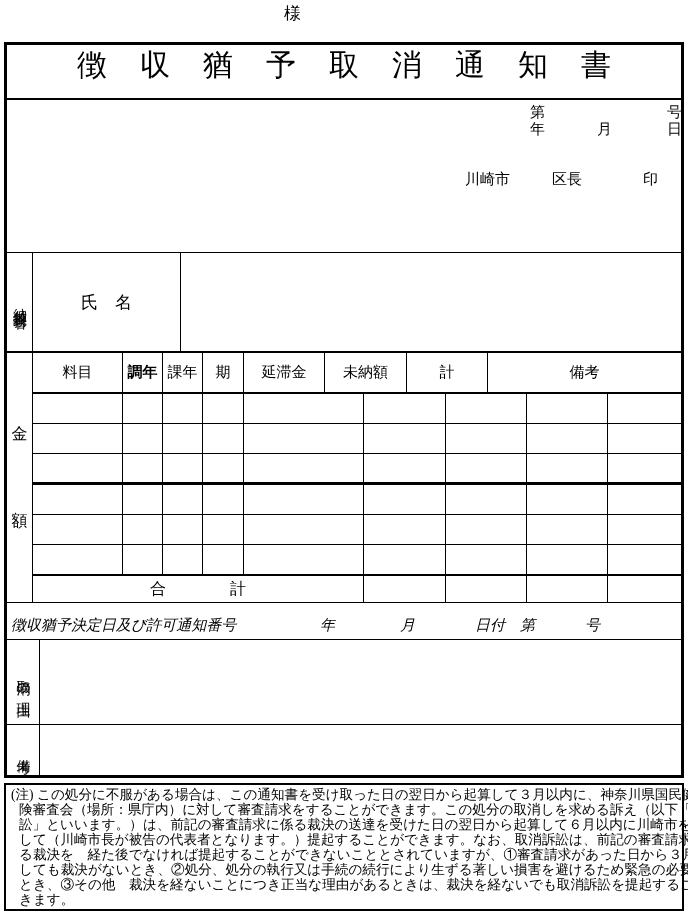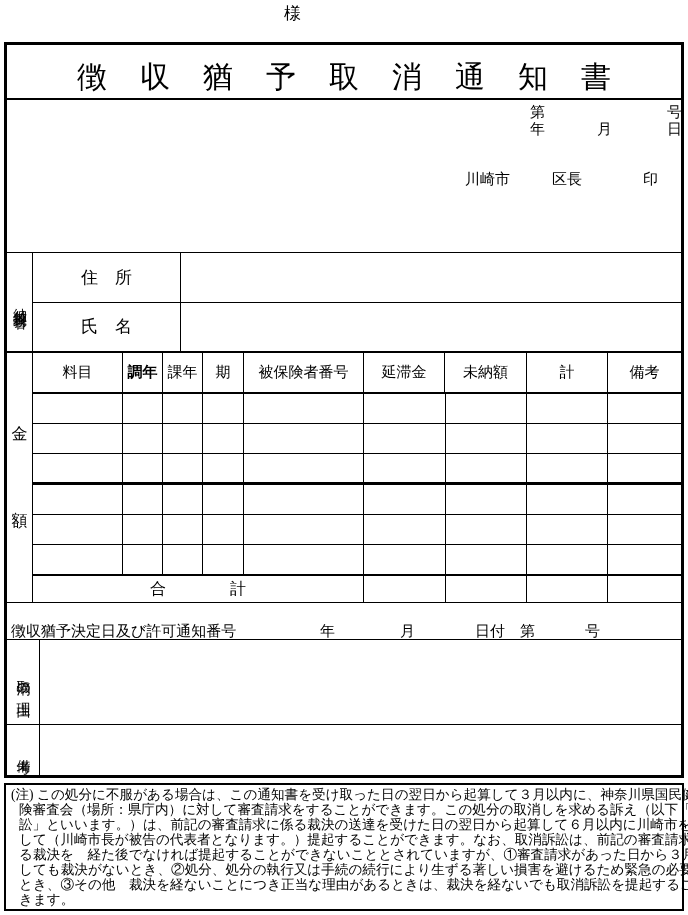--- a/index.html
+++ b/index.html
@@ -7,21 +7,21 @@
   body {
     width:688px; height:915px;
     font-family:"Liberation Serif","DejaVu Serif",serif;
     color:#000;
   }
   .page { position:relative; width:688px; height:915px; background:#fff; overflow:hidden; }
   .sama { position:absolute; left:284px; top:2px; font-size:17px; }
 
   .main { position:absolute; left:4px; top:42px; width:680px; height:736px; border:3px solid #000; background:#fff; }
 
-  .title-row { height:55px; border-bottom:2px solid #000; display:flex; align-items:flex-end; justify-content:center; }
+  .title-row { height:55px; border-bottom:2px solid #000; display:flex; align-items:flex-start; justify-content:center; }
   .title { font-size:30px; letter-spacing:33px; padding-left:33px; white-space:nowrap; }
 
   .hdr { position:relative; height:153px; border-bottom:1px solid #000; font-size:15px; }
   .hdr span { position:absolute; white-space:nowrap; }
   .p-dai   { left:523px; top:3px; }
   .p-go    { left:660px; top:3px; }
   .p-nen   { left:523px; top:20px; }
   .p-tsuki { left:590px; top:20px; }
   .p-hi    { left:660px; top:20px; }
   .p-city  { left:458px; top:70px; }
@@ -50,21 +50,21 @@
   .w4{width:120px;} .w5{width:82px;} .w6{width:81px;} .w7{width:81px;}
   .wlast{flex:1; border-right:none;}
   .mhead { height:41px; border-bottom:2px solid #000; font-size:15px; }
   .mdata { flex:1; border-bottom:1px solid #000; }
   .mdata.group-end { border-bottom-width:3px; }
   .mdata.last-row { border-bottom-width:2px; }
   .mtotal { height:26px; }
   .w-total { width:331px; border-right:1px solid #000; display:flex; align-items:center; justify-content:center; font-size:16px; }
 
   .decision { position:relative; height:37px; border-bottom:1px solid #000; font-size:15px; }
-  .decision span { position:absolute; top:10px; line-height:36px; white-space:nowrap; }
+  .decision span { position:absolute; top:4px; line-height:36px; white-space:nowrap;font-style:italic; }
   .d-label { left:4px; }
   .d-year  { left:313px; }
   .d-month { left:393px; }
   .d-dated { left:468px; }
   .d-no1   { left:513px; }
   .d-no2   { left:578px; }
 
   .reason { display:flex; height:85px; border-bottom:1px solid #000; }
   .remarks { display:flex; height:50px; }
   .fill-area { flex:1; }
@@ -95,43 +95,38 @@
       <span class="p-city">川崎市</span>
       <span class="p-mayor">区長</span>
       <span class="p-seal">印</span>
     </div>
 
     <div class="payer">
       <div class="vlabel-col w-narrow">
         <span class="vtext">納付義務者</span>
       </div>
       <div class="payer-rows">
-        <div class="payer-row first">
-          <div class="payer-label">住　所</div>
-          <div class="payer-value"></div>
-        </div>
         <div class="payer-row">
           <div class="payer-label">氏　名</div>
           <div class="payer-value"></div>
         </div>
       </div>
     </div>
 
     <div class="money">
       <div class="money-label-col">
         <span>金</span>
         <span>額</span>
       </div>
       <div class="money-table">
         <div class="mrow mhead">
           <div class="mc w0">料目</div>
           <div class="mc w1">調年</div>
           <div class="mc w2">課年</div>
           <div class="mc w3">期</div>
-          <div class="mc w4">被保険者番号</div>
           <div class="mc w6">延滞金</div>
           <div class="mc w5">未納額</div>
           <div class="mc w7">計</div>
           <div class="mc wlast">備考</div>
         </div>
         <div id="amount-body" style="flex:1; display:flex; flex-direction:column;">
             <div class="mrow mdata">
               <div class="mc w0"></div>
               <div class="mc w1"></div>
               <div class="mc w2"></div>

